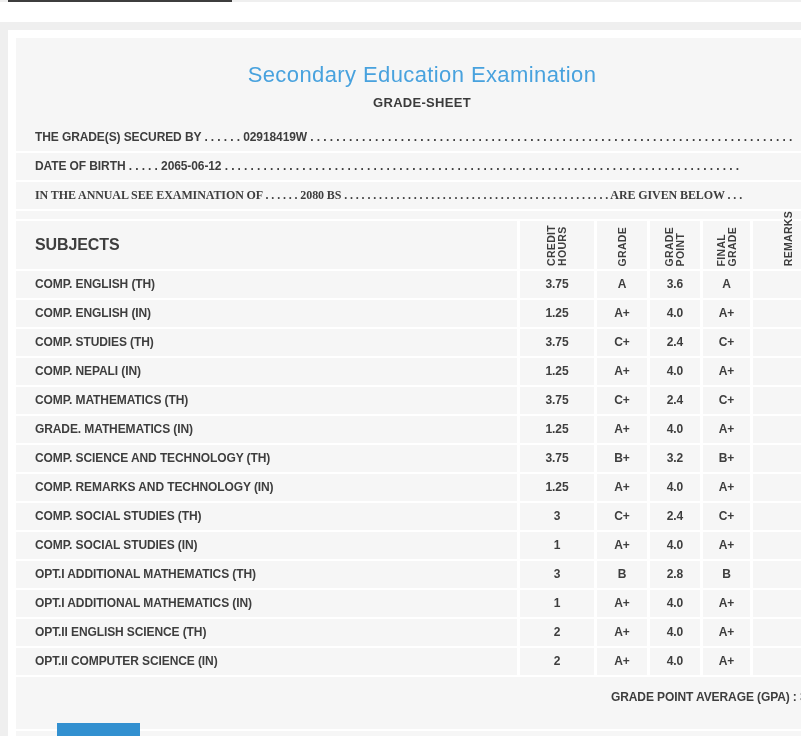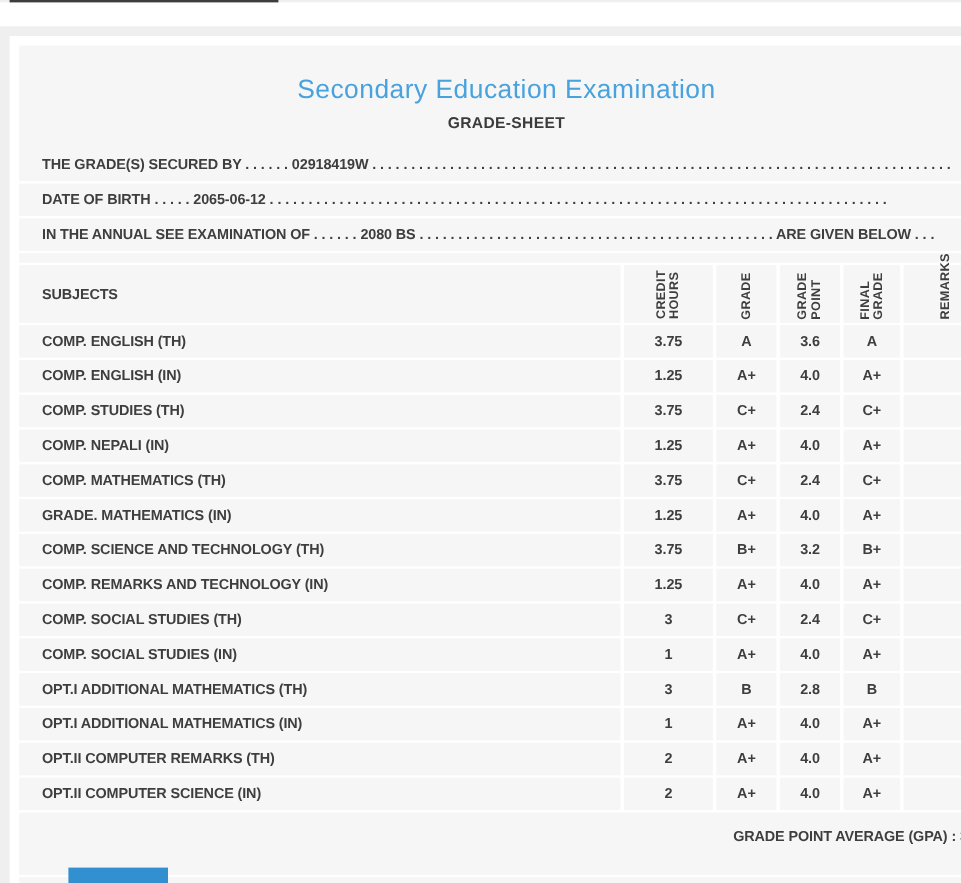--- a/index.html
+++ b/index.html
@@ -57,21 +57,21 @@
   }
   .clip {
     display: inline-block;
     overflow: hidden;
     white-space: nowrap;
     vertical-align: top;
     height: 27px;
   }
   .clip-1 { width: 760px; }
   .clip-2 { width: 735px; }
-  .clip-3 { width: 762px; }
+  .clip-3 { width: 762px; font-family: Liberation Serif, serif; }
   .spacer-8 { height: 8px; }
   .gtable {
     display: grid;
     grid-template-columns: 501px 74px 50px 50px 47px 70px;
     gap: 2px 3px;
     width: 807px;
     background: #ffffff;
     border-top: 2px solid #ffffff;
     border-bottom: 2px solid #ffffff;
   }
@@ -86,21 +86,21 @@
     box-sizing: border-box;
     overflow: visible;
   }
   .hcell-subj {
     height: 48px;
     background: #f6f6f6;
     display: flex;
     align-items: center;
     padding-left: 19px;
     box-sizing: border-box;
-    font-size: 12px; font-weight: 700; letter-spacing: -0.1px;
+    font-size: 16px; font-weight: 700; letter-spacing: -0.1px;
   }
   .vhead {
     writing-mode: vertical-rl;
     transform: rotate(180deg);
     white-space: pre-line;
     font-size: 10.5px;
     line-height: 11px;
     font-weight: 700;
     letter-spacing: 0.3px;
     text-align: left;
@@ -284,21 +284,21 @@
   <div class="grow">
     <div class="cell cell-subj">OPT.I ADDITIONAL MATHEMATICS (IN)</div>
     <div class="cell cell-num">1</div>
     <div class="cell cell-num">A+</div>
     <div class="cell cell-num">4.0</div>
     <div class="cell cell-num">A+</div>
     <div class="cell cell-num"></div>
   </div>
 
   <div class="grow">
-    <div class="cell cell-subj">OPT.II COMPUTER REMARKS (TH)</div>
+    <div class="cell cell-subj">OPT.II ENGLISH SCIENCE (TH)</div>
     <div class="cell cell-num">2</div>
     <div class="cell cell-num">A+</div>
     <div class="cell cell-num">4.0</div>
     <div class="cell cell-num">A+</div>
     <div class="cell cell-num"></div>
   </div>
 
   <div class="grow">
     <div class="cell cell-subj">OPT.II COMPUTER SCIENCE (IN)</div>
     <div class="cell cell-num">2</div>

